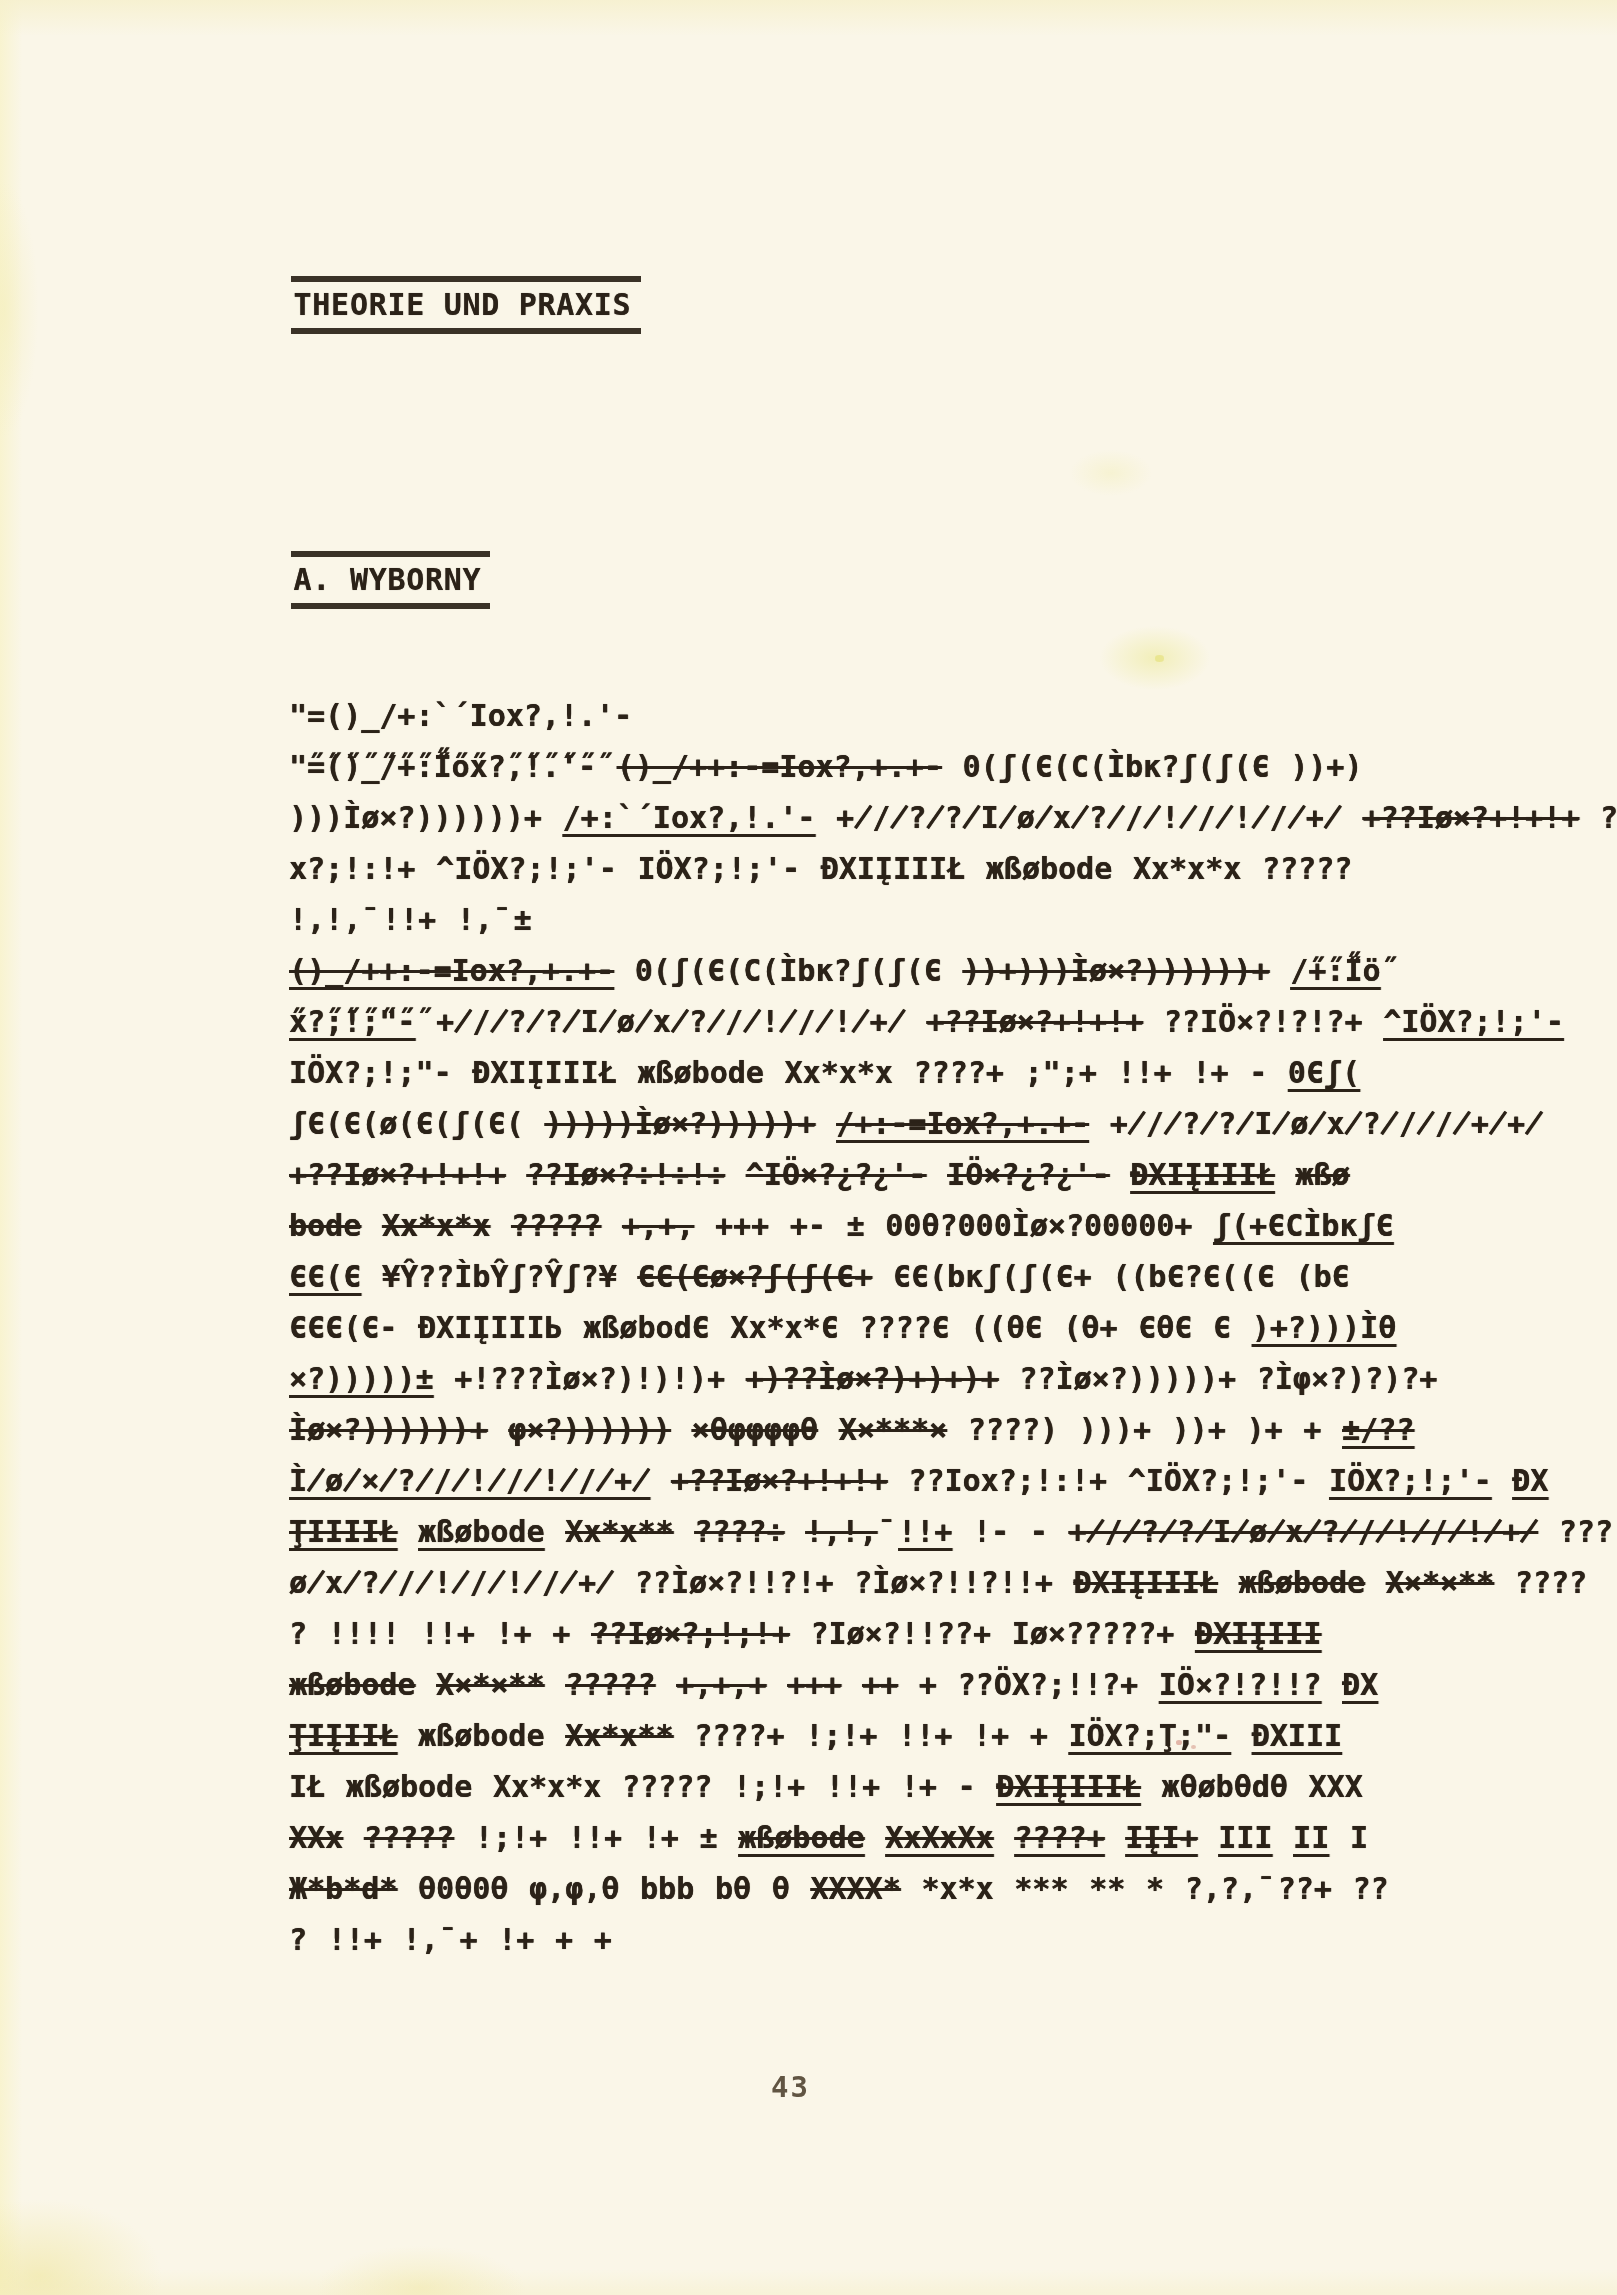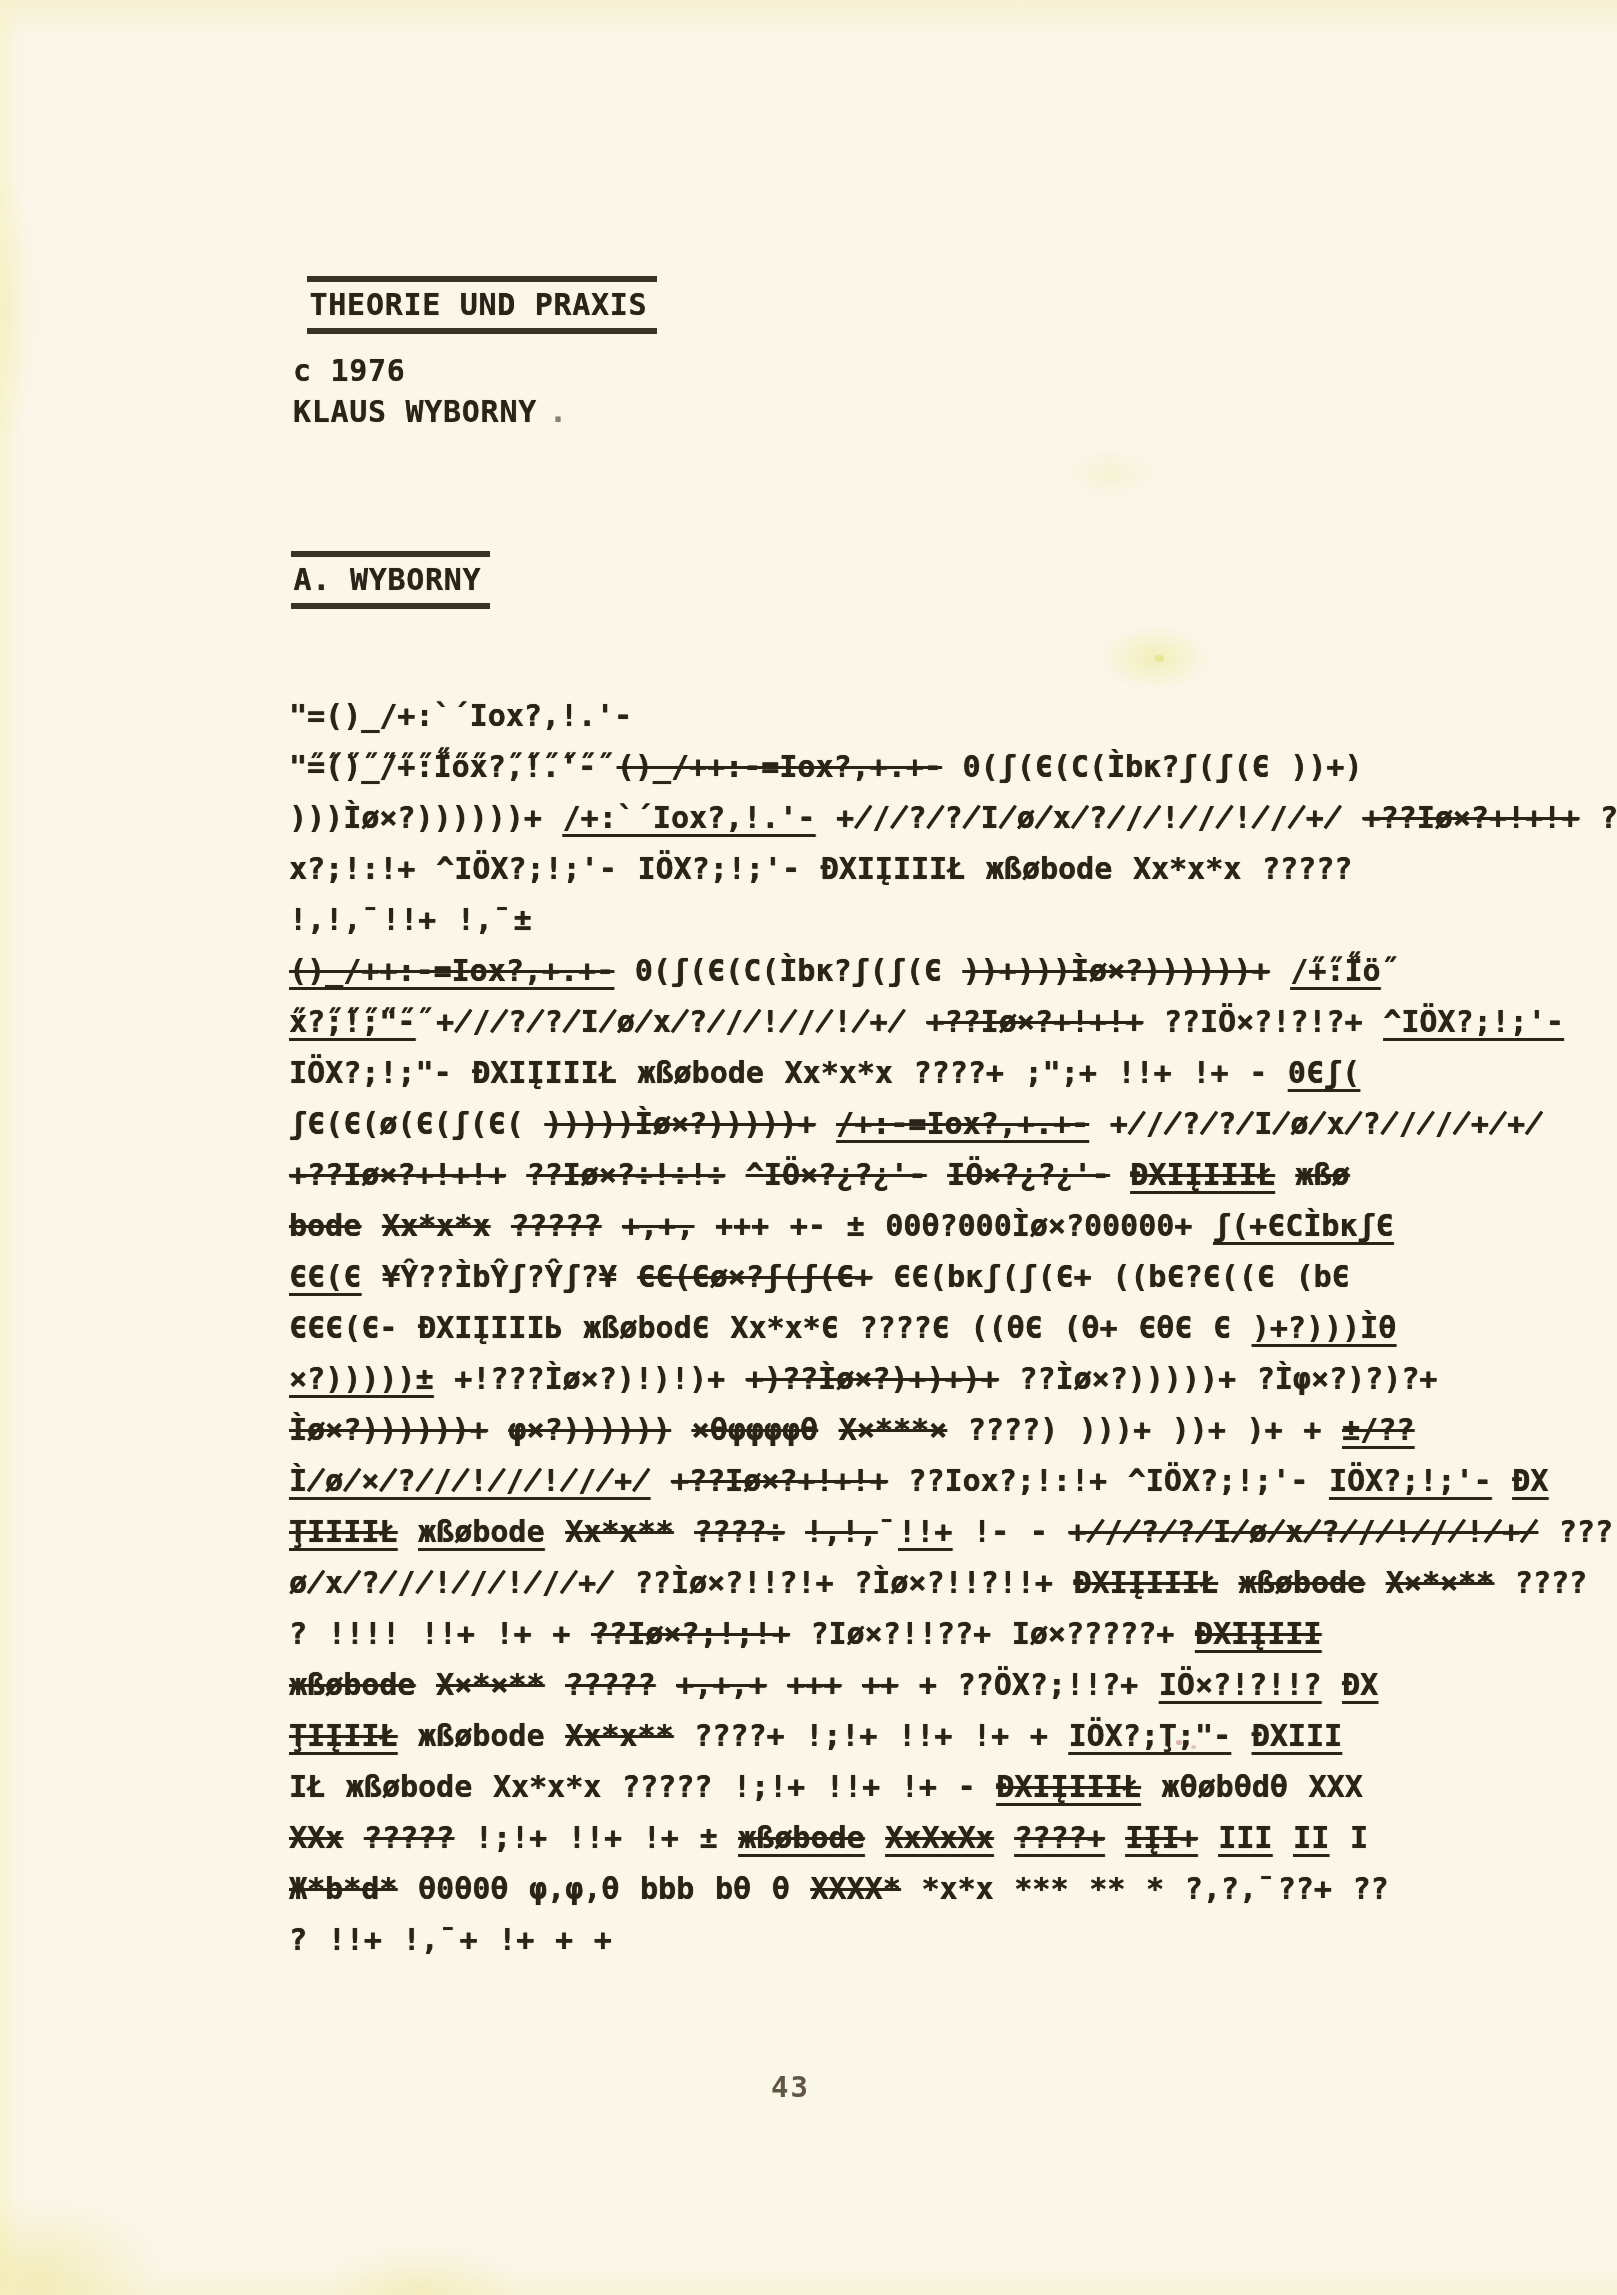--- a/index.html
+++ b/index.html
@@ -21,21 +21,21 @@
   }
   .banded{
     display:inline-block;
     border-top:6px solid rgba(43,34,24,0.93);
     border-bottom:6px solid rgba(43,34,24,0.93);
     padding:4.6px 9.2px 6px 2.6px;
     font-weight:bold;letter-spacing:0.7px;
     text-shadow:0 0 0.7px rgba(43,34,24,0.8);
     margin:0;
   }
-  .title{position:absolute;left:291px;top:276px;font-size:30px;margin-left:16px;}
+  .title{position:absolute;left:291px;top:276px;font-size:30px;}
   .byline{position:absolute;left:293px;top:350px;font-size:30px;font-weight:bold;line-height:41px;letter-spacing:0.7px;text-shadow:0 0 0.7px rgba(43,34,24,0.7);}
   .faint-mark{opacity:.55;padding-left:12px;}
   .section{position:absolute;left:291px;top:551px;font-size:30px;}
   .art{
     position:absolute;left:289px;top:690px;width:1105px;
     font-size:30px;font-weight:bold;line-height:51px;
     word-spacing:2.6px;white-space:pre;
     text-shadow:0 0 0.7px rgba(43,34,24,0.85), 0.4px 0 0 rgba(43,34,24,0.55);
   }
   .art-line span{
@@ -56,24 +56,20 @@
   .speck-b{left:1191px;top:1745px;width:4.6px;height:4px;background:rgba(205,130,115,0.45);}
   .speck-c{left:1155px;top:655px;width:8.5px;height:6.6px;background:rgba(225,222,110,0.55);}
 </style>
 </head>
 <body>
 
 <div class="page">
 
   <h1 class="banded title">THEORIE UND PRAXIS</h1>
 
-  <div class="byline">
-    <div>c 1976</div>
-    <div><span>KLAUS WYBORNY</span><span class="faint-mark">.</span></div>
-  </div>
 
   <h2 class="banded section">A. WYBORNY</h2>
 
   <main id="art" class="art"><div class="art-line"><span>"=()_/+:`´Iox?,!.'-</span></div><div class="art-line"><span>"̋=̋(̋)̋_̋/̋+̋:̋I̋őx̋?̋,̋!̋.̋'̋-̋</span> <span class="s">()_/++:-=Iox?,+.+-</span> <span>0(ʃ(Є(C(Ìbк?ʃ(ʃ(Є</span> <span>))+)</span></div><div class="art-line"><span>)))Ìø×?))))))+</span> <span class="u">/+:`´Iox?,!.'-</span> <span>+̸/̸?̸?̸I̸ø̸x̸?̸/̸!̸/̸!̸/̸+̸</span> <span class="s">+??Iø×?+!+!+</span> <span>??Iø</span></div><div class="art-line"><span>x?;!:!+</span> <span>^IÖX?;!;'-</span> <span>IÖX?;!;'-</span> <span>ĐXIĮIIIŁ</span> <span>жßøbode</span> <span>Xx*x*x</span> <span>?????</span></div><div class="art-line"><span>!,!,̄</span> <span>!!+</span> <span>!,̄</span> <span>±</span></div><div class="art-line"><span class="su">()_/++:-=Iox?,+.+-</span> <span>0(ʃ(Є(C(Ìbк?ʃ(ʃ(Є</span> <span class="s">))+)))Ìø×?))))))+</span> <span class="u">/̋+̋:̋I̋ö̋</span></div><div class="art-line"><span class="u">x̋?̋;̋!̋;̋"̋-̋</span> <span>+̸/̸?̸?̸I̸ø̸x̸?̸/̸!̸/̸!̸+̸</span> <span class="s">+??Iø×?+!+!+</span> <span>??IÖ×?!?!?+</span> <span class="u">^IÖX?;!;'-</span></div><div class="art-line"><span>IÖX?;!;"-</span> <span>ĐXIĮIIIŁ</span> <span>жßøbode</span> <span>Xx*x*x</span> <span>????+</span> <span>;";+</span> <span>!!+</span> <span>!+</span> <span>-</span> <span class="u">0Єʃ(</span></div><div class="art-line"><span>ʃЄ(Є(ø(Є(ʃ(Є(</span> <span class="s">)))))Ìø×?)))))+</span> <span class="su">/+:-=Iox?,+.+-</span> <span>+̸/̸?̸?̸I̸ø̸x̸?̸/̸/̸+̸+̸</span></div><div class="art-line"><span class="s">+??Iø×?+!+!+</span> <span class="s">??Iø×?÷!÷!÷</span> <span class="s">^IÖ×?¿?¿'-</span> <span class="s">IÖ×?¿?¿'-</span> <span class="su">ĐXIĮIIIŁ</span> <span class="s">жßø</span></div><div class="art-line"><span class="s">bode</span> <span class="s">Xx*x*x</span> <span class="s">?????</span> <span class="s">+,+,</span> <span>+++</span> <span>+-</span> <span>±</span> <span>00θ?000Ìø×?00000+</span> <span class="u">ʃ(+ЄCÌbкʃЄ</span></div><div class="art-line"><span class="u">ЄЄ(Є</span> <span>¥Ŷ??ÌbŶʃ?Ŷʃ?¥</span> <span class="s">ЄЄ(Єø×?ʃ(ʃ(Є+</span> <span>ЄЄ(bкʃ(ʃ(Є+</span> <span>((bЄ?Є((Є</span> <span>(bЄ</span></div><div class="art-line"><span>ЄЄЄ(Є-</span> <span>ĐXIĮIIIЬ</span> <span>жßøbodЄ</span> <span>Xx*x*Є</span> <span>????Є</span> <span>((θЄ</span> <span>(θ+</span> <span>ЄθЄ</span> <span>Є</span> <span class="u">)+?)))Ìθ</span></div><div class="art-line"><span class="u">×?)))))±</span> <span>+!???Ìø×?)!)!)+</span> <span class="s">+)??Ìø×?)+)+)+</span> <span>??Ìø×?)))))+</span> <span>?Ìφ×?)?)?+</span></div><div class="art-line"><span class="s">Ìø×?))))))+</span> <span class="s">φ×?))))))</span> <span class="s">×θφφφφθ</span> <span class="s">X×***×</span> <span>????)</span> <span>)))+</span> <span>))+</span> <span>)+</span> <span>+</span> <span class="su">±/??</span></div><div class="art-line"><span class="u">Ì̸ø̸×̸?̸/̸!̸/̸!̸/̸+̸</span> <span class="s">+??Iø×?+!+!+</span> <span>??Iox?;!:!+</span> <span>^IÖX?;!;'-</span> <span class="u">IÖX?;!;'-</span> <span class="u">ĐX</span></div><div class="art-line"><span class="su">ŢIIIIŁ</span> <span class="u">жßøbode</span> <span class="s">Xx*x**</span> <span class="s">????÷</span> <span class="s">!,!,̄</span> <span class="u">!!+</span> <span>!-</span> <span>-</span> <span class="s">+̸/̸?̸?̸I̸ø̸x̸?̸/̸!̸/̸!̸+̸</span> <span>???</span></div><div class="art-line"><span>ø̸x̸?̸/̸!̸/̸!̸/̸+̸</span> <span>??Ìø×?!!?!+</span> <span>?Ìø×?!!?!!+</span> <span class="s">ĐXIĮIIIŁ</span> <span class="s">жßøbode</span> <span class="s">X×*×**</span> <span>????</span></div><div class="art-line"><span>?</span> <span>!!!!</span> <span>!!+</span> <span>!+</span> <span>+</span> <span class="s">??Iø×?;!;!+</span> <span>?Iø×?!!??+</span> <span>Iø×?????+</span> <span class="su">ĐXIĮIII</span></div><div class="art-line"><span class="s">жßøbode</span> <span class="s">X×*×**</span> <span class="s">?????</span> <span class="s">+,+,+</span> <span class="s">+++</span> <span class="s">++</span> <span>+</span> <span>??ÖX?;!!?+</span> <span class="u">IÖ×?!?!!?</span> <span class="u">ĐX</span></div><div class="art-line"><span class="su">ŢIĮIIŁ</span> <span>жßøbode</span> <span class="s">Xx*x**</span> <span>????+</span> <span>!;!+</span> <span>!!+</span> <span>!+</span> <span>+</span> <span class="u">IÖX?;Ţ;"-</span> <span class="u">ĐXIII</span></div><div class="art-line"><span>IŁ</span> <span>жßøbode</span> <span>Xx*x*x</span> <span>?????</span> <span>!;!+</span> <span>!!+</span> <span>!+</span> <span>-</span> <span class="su">ĐXIĮIIIŁ</span> <span>жθøbθdθ</span> <span>XXX</span></div><div class="art-line"><span class="s">XXx</span> <span class="s">?????</span> <span>!;!+</span> <span>!!+</span> <span>!+</span> <span>±</span> <span class="su">жßøbode</span> <span class="su">XxXxXx</span> <span class="su">????+</span> <span class="su">IĮI+</span> <span class="u">III</span> <span class="u">II</span> <span>I</span></div><div class="art-line"><span class="s">Ж*b*d*</span> <span>θ0θ0θ</span> <span>φ,φ,θ</span> <span>bbb</span> <span>bθ</span> <span>θ</span> <span class="s">XXXX*</span> <span>*x*x</span> <span>***</span> <span>**</span> <span>*</span> <span>?,?,̄</span> <span>??+</span> <span>??</span></div><div class="art-line"><span>?</span> <span>!!+</span> <span>!,̄</span> <span>+</span> <span>!+</span> <span>+</span> <span>+</span></div></main>
 
   <div class="pagenum">43</div>
 
   <div class="speck speck-a"></div>
   <div class="speck speck-b"></div>
   <div class="speck speck-c"></div>

